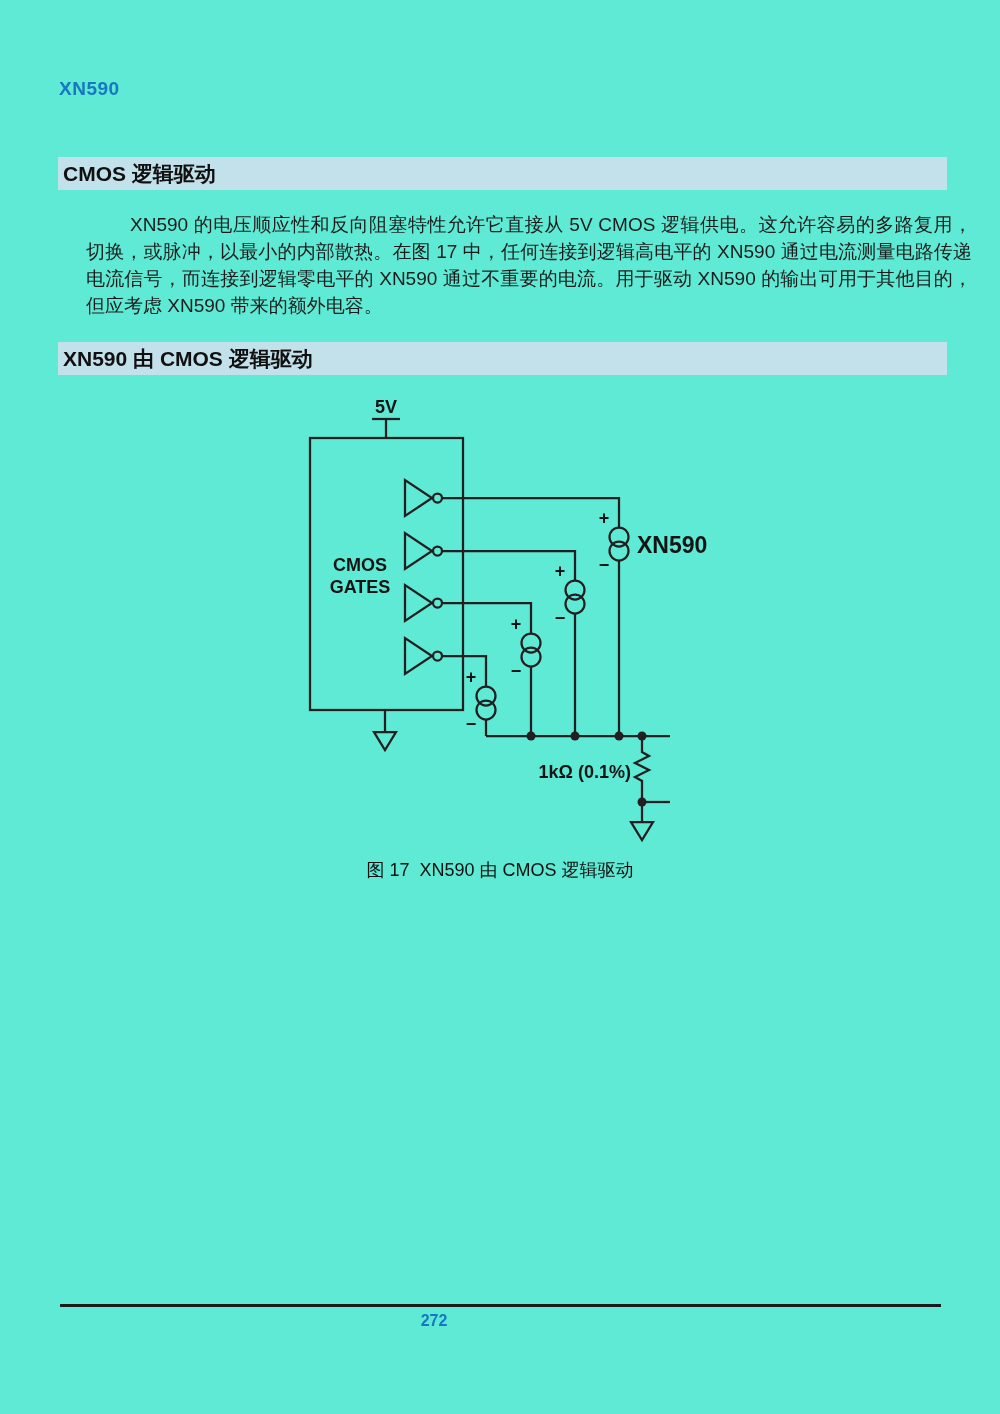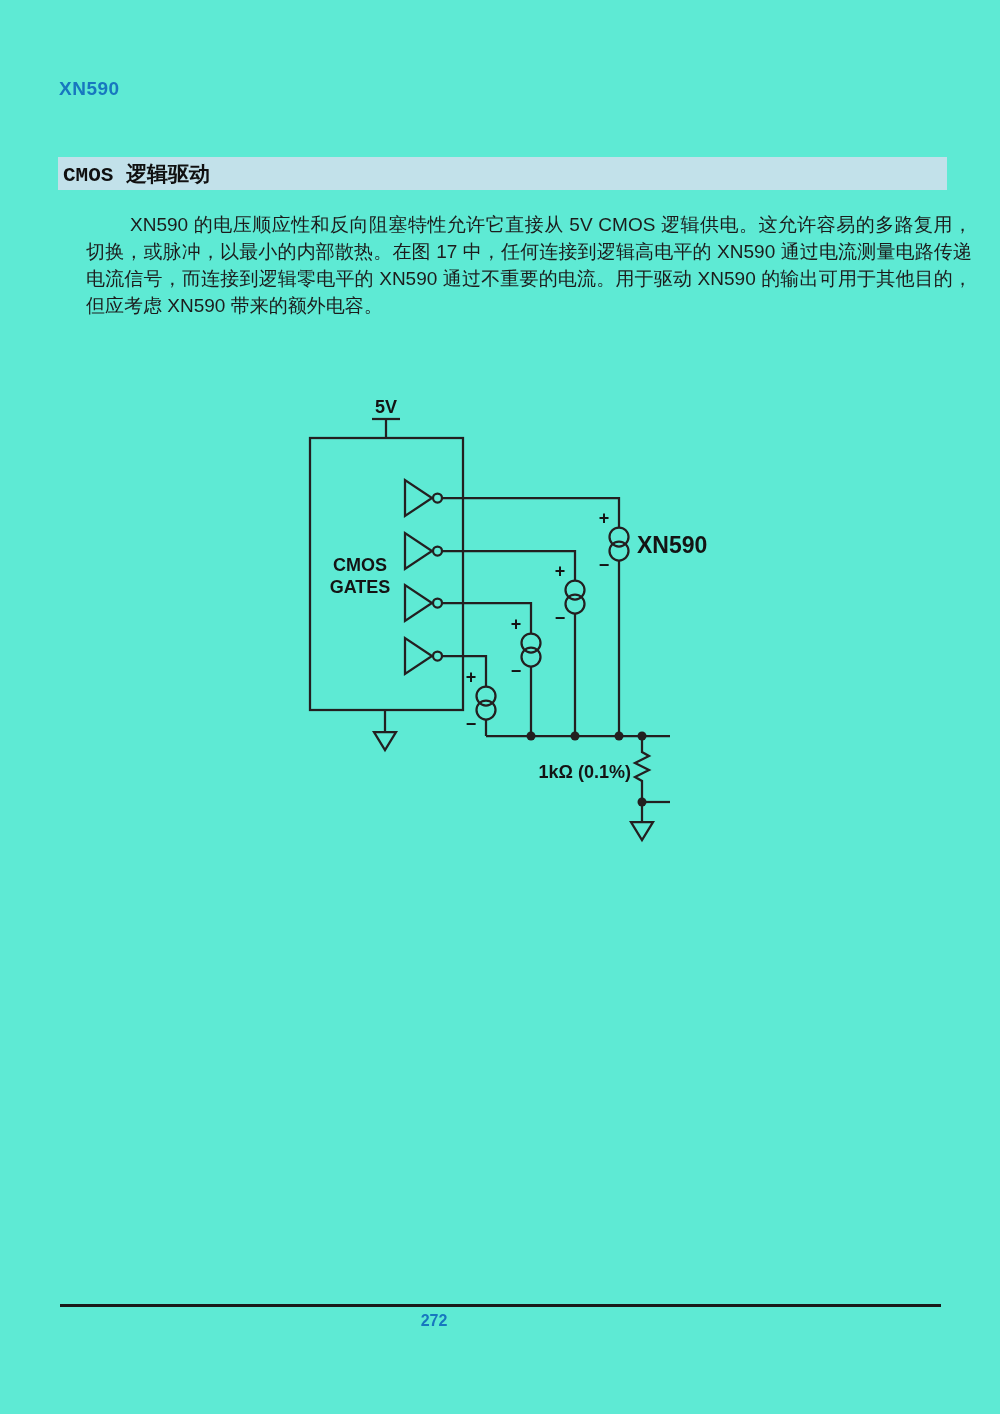--- a/index.html
+++ b/index.html
@@ -19,21 +19,21 @@
     overflow:hidden;
   }
   .doc-title{
     position:absolute;left:59px;top:78px;
     font-size:19px;font-weight:bold;color:var(--accent);
     letter-spacing:.5px;
   }
   .section-bar{
     position:absolute;left:58px;width:889px;height:33px;
     background:var(--bar);
-    display:flex;align-items:center;font-family:Liberation Mono, monospace;
+    display:flex;align-items:center;
   }
   .section-bar .bar-text{
     font-size:21px;font-weight:bold;color:#101010;
     padding-left:5px;white-space:pre;
   }
   .bar1{top:157px;}
   .bar2{top:342px;}
   .body-text{
     position:absolute;left:58px;top:211px;width:886px;
     font-size:19px;line-height:27px;
@@ -64,20 +64,23 @@
 <div class="page">
 
   <div class="doc-title">XN590</div>
 
   <div class="section-bar bar1">
     <span class="bar-text">CMOS 逻辑驱动</span>
   </div>
 
   <p class="body-text">XN590 的电压顺应性和反向阻塞特性允许它直接从 5V CMOS 逻辑供电。这允许容易的多路复用，切换，或脉冲，以最小的内部散热。在图 17 中，任何连接到逻辑高电平的 XN590 通过电流测量电路传递电流信号，而连接到逻辑零电平的 XN590 通过不重要的电流。用于驱动 XN590 的输出可用于其他目的，但应考虑 XN590 带来的额外电容。</p>
 
+  <div class="section-bar bar2">
+    <span class="bar-text">XN590 由 CMOS 逻辑驱动</span>
+  </div>
 
   <div class="figure-wrap">
     <svg viewBox="0 0 420 470">
 
       <text class="ckt-txt" x="86" y="23" font-size="18" text-anchor="middle">5V</text>
       <line class="ckt" x1="72" y1="29" x2="100" y2="29" stroke-width="3.2"></line>
       <line class="ckt" x1="86" y1="29" x2="86" y2="48"></line>
 
       <rect class="ckt" x="10" y="48" width="153" height="272"></rect>
       <text class="ckt-txt" x="60" y="181" font-size="18" text-anchor="middle">CMOS</text>
@@ -145,17 +148,18 @@
       <path class="ckt" d="M342,346 V362 L349,366 L335,373 L349,380 L335,387 L342,391 V412"></path>
       <text class="ckt-txt" x="331" y="388" font-size="18" text-anchor="end">1kΩ (0.1%)</text>
 
       <path class="ckt" d="M342,412 H370"></path>
       <circle class="ckt-fill" cx="342" cy="412" r="4.5"></circle>
       <line class="ckt" x1="342" y1="412" x2="342" y2="432"></line>
       <polygon class="ckt" points="331,432 353,432 342,450"></polygon>
     </svg>
   </div>
 
+  <div class="caption">图 17  XN590 由 CMOS 逻辑驱动</div>
 
   <div class="footer-rule"></div>
   <div class="page-number">272</div>
 
 </div>
 
 </body></html>

